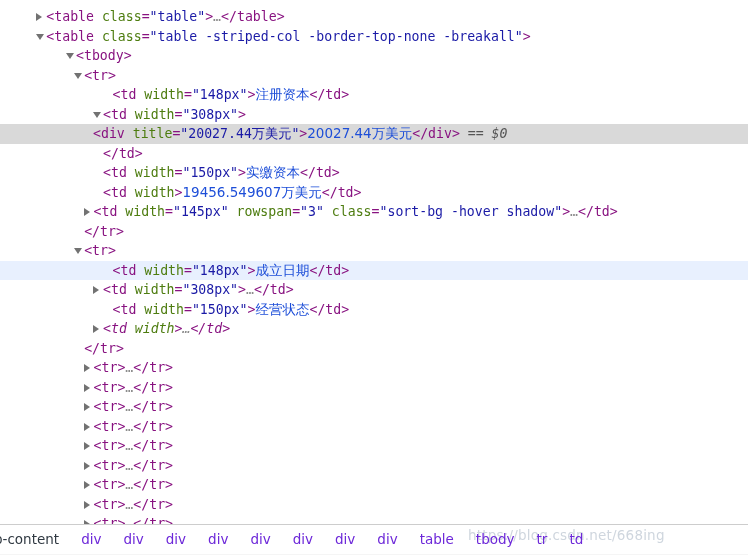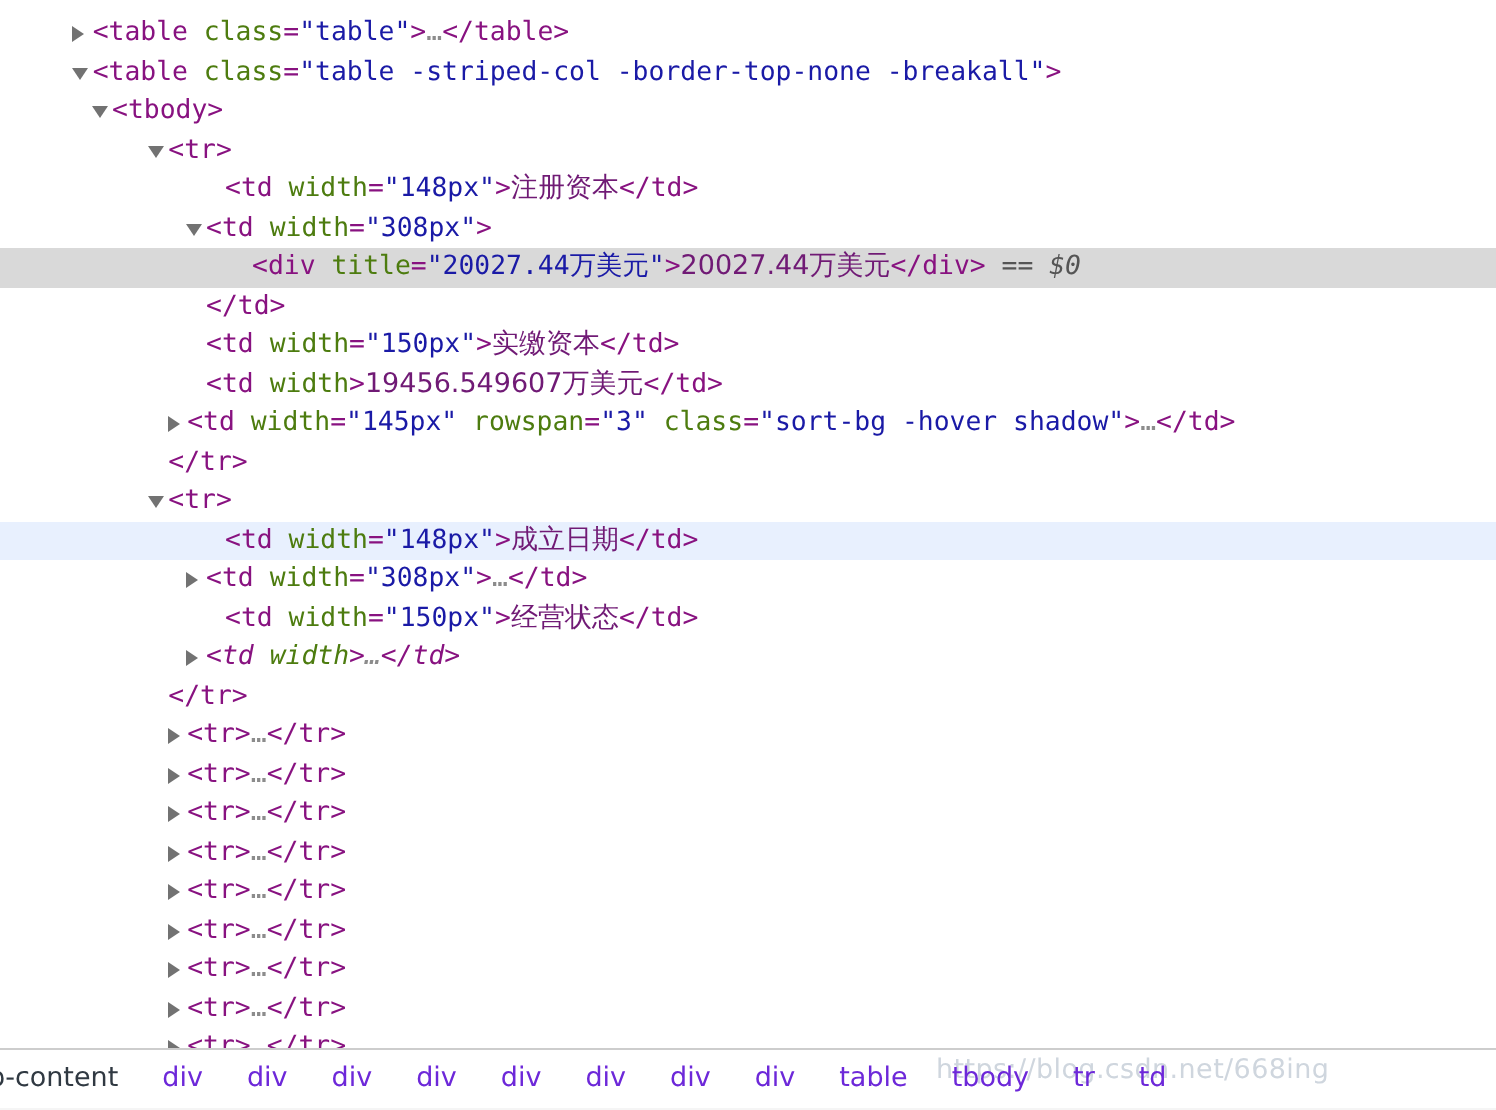--- a/index.html
+++ b/index.html
@@ -73,21 +73,21 @@
   .tag  { color: #881280; }
   .attn { color: #4d7c0f; }            
   .attv { color: #1a1aa6; }            
   .ell  { color: #8c8c8c; }            
   .eq   { color: #555555; font-style: italic; }
   .green { color: #236e25; }
 
   .txt-cjk {
     font-family: "DejaVu Sans", "Liberation Sans", sans-serif;
     font-size: 13.5px;
-    color: #701a75;
+    color: #1d4ed8;
   }
 
   
   #breadcrumb-bar {
     position: absolute;
     left: 0;
     top: 524px;
     width: 748px;
     height: 31px;
     background: #ffffff;
@@ -144,33 +144,33 @@
       <div class="node-row clipped-top">
         <span class="row-inner" style="padding-left: 8px;"><span class="tw none"></span><span class="green"></span></span>
       </div>
       <div class="node-row">
         <span class="row-inner" style="padding-left: 36.35px;"><span class="tw closed"><span class="tri"></span></span><span class="tag">&lt;table </span><span class="attn">class</span><span class="tag">=</span><span class="attv">"table"</span><span class="tag">&gt;</span><span class="ell">…</span><span class="tag">&lt;/table&gt;</span></span>
       </div>
       <div class="node-row">
         <span class="row-inner" style="padding-left: 36.35px;"><span class="tw open"><span class="tri"></span></span><span class="tag">&lt;table </span><span class="attn">class</span><span class="tag">=</span><span class="attv">"table -striped-col -border-top-none -breakall"</span><span class="tag">&gt;</span></span>
       </div>
       <div class="node-row">
-        <span class="row-inner" style="padding-left: 46px;"><span class="tw open"><span class="tri"></span></span><span class="tag">&lt;tbody&gt;</span></span>
+        <span class="row-inner" style="padding-left: 46px; margin-left: 20px;"><span class="tw open"><span class="tri"></span></span><span class="tag">&lt;tbody&gt;</span></span>
       </div>
       <div class="node-row">
         <span class="row-inner" style="padding-left: 74.15px;"><span class="tw open"><span class="tri"></span></span><span class="tag">&lt;tr&gt;</span></span>
       </div>
       <div class="node-row">
         <span class="row-inner" style="padding-left: 102.5px;"><span class="tw none"></span><span class="tag">&lt;td </span><span class="attn">width</span><span class="tag">=</span><span class="attv">"148px"</span><span class="tag">&gt;</span><span class="txt-cjk">注册资本</span><span class="tag">&lt;/td&gt;</span></span>
       </div>
       <div class="node-row">
         <span class="row-inner" style="padding-left: 93.05px;"><span class="tw open"><span class="tri"></span></span><span class="tag">&lt;td </span><span class="attn">width</span><span class="tag">=</span><span class="attv">"308px"</span><span class="tag">&gt;</span></span>
       </div>
       <div class="node-row sel-grey">
-        <span class="row-inner" style="padding-left: 116px;"><span class="tw none"></span><span class="tag">&lt;div </span><span class="attn">title</span><span class="tag">=</span><span class="attv">"20027.44万美元"</span><span class="tag">&gt;</span><span class="txt-cjk">20027.44万美元</span><span class="tag">&lt;/div&gt;</span><span class="eq"> == $0</span></span>
+        <span class="row-inner" style="padding-left: 83px;"><span class="tw none"></span><span class="tag">&lt;div </span><span class="attn">title</span><span class="tag">=</span><span class="attv">"20027.44万美元"</span><span class="tag">&gt;</span><span class="txt-cjk">20027.44万美元</span><span class="tag">&lt;/div&gt;</span><span class="eq"> == $0</span></span>
       </div>
       <div class="node-row">
         <span class="row-inner" style="padding-left: 93.05px;"><span class="tw none"></span><span class="tag">&lt;/td&gt;</span></span>
       </div>
       <div class="node-row">
         <span class="row-inner" style="padding-left: 93.05px;"><span class="tw none"></span><span class="tag">&lt;td </span><span class="attn">width</span><span class="tag">=</span><span class="attv">"150px"</span><span class="tag">&gt;</span><span class="txt-cjk">实缴资本</span><span class="tag">&lt;/td&gt;</span></span>
       </div>
       <div class="node-row">
         <span class="row-inner" style="padding-left: 93.05px;"><span class="tw none"></span><span class="tag">&lt;td </span><span class="attn">width</span><span class="tag">&gt;</span><span class="txt-cjk">19456.549607万美元</span><span class="tag">&lt;/td&gt;</span></span>
       </div>

